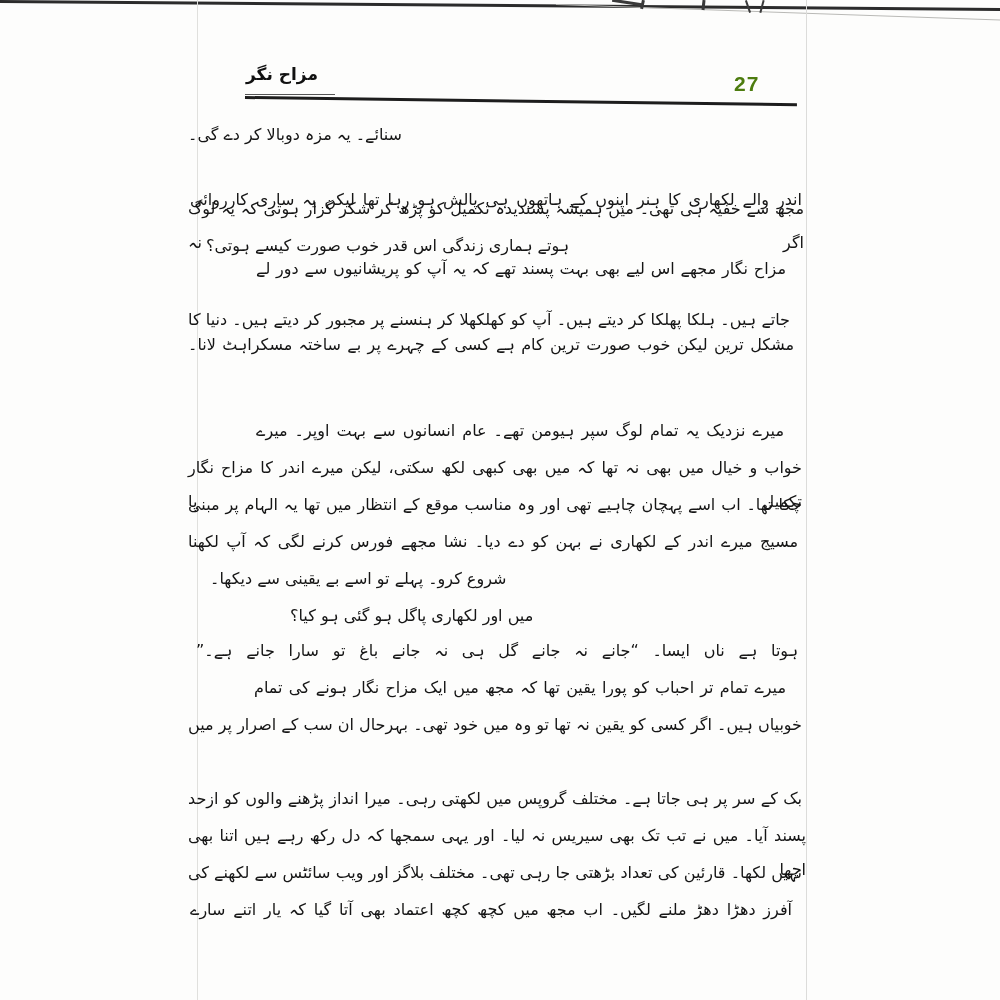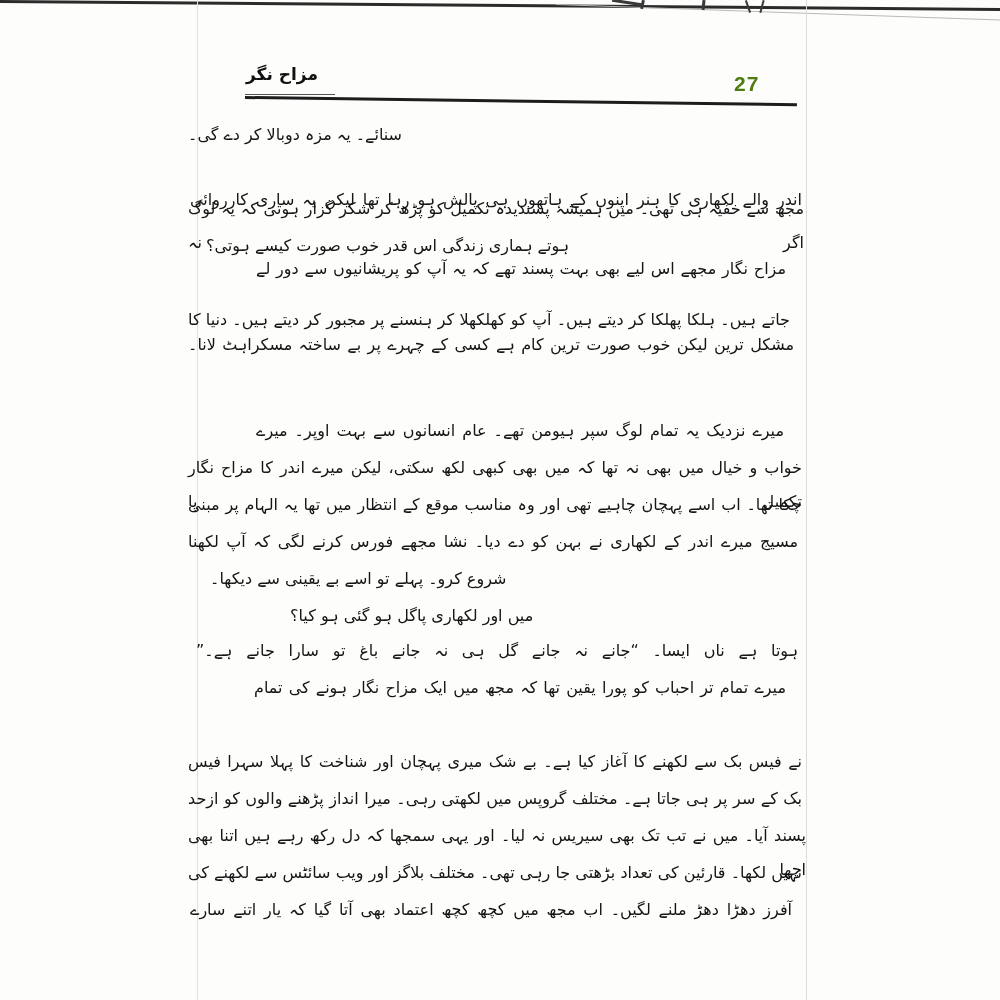--- a/index.html
+++ b/index.html
@@ -99,19 +99,19 @@
   <div id="ln6" class="tl jf" lang="ur">جاتے ہیں۔ ہلکا پھلکا کر دیتے ہیں۔ آپ کو کھلکھلا کر ہنسنے پر مجبور کر دیتے ہیں۔ دنیا کا</div>
   <div id="ln7" class="tl jf" lang="ur">مشکل ترین لیکن خوب صورت ترین کام ہے کسی کے چہرے پر بے ساختہ مسکراہٹ لانا۔</div>
   <div id="ln9" class="tl jf" lang="ur">میرے نزدیک یہ تمام لوگ سپر ہیومن تھے۔ عام انسانوں سے بہت اوپر۔ میرے</div>
   <div id="ln10" class="tl jf" lang="ur">خواب و خیال میں بھی نہ تھا کہ میں بھی کبھی لکھ سکتی، لیکن میرے اندر کا مزاح نگار تکمیل پا</div>
   <div id="ln11" class="tl jf" lang="ur">چکا تھا۔ اب اسے پہچان چاہیے تھی اور وہ مناسب موقع کے انتظار میں تھا یہ الہام پر مبنی</div>
   <div id="ln12" class="tl jf" lang="ur">مسیج میرے اندر کے لکھاری نے بہن کو دے دیا۔ نشا مجھے فورس کرنے لگی کہ آپ لکھنا</div>
   <div id="ln13" class="tl na" lang="ur">شروع کرو۔ پہلے تو اسے بے یقینی سے دیکھا۔</div>
   <div id="ln14" class="tl na" lang="ur">میں اور لکھاری پاگل ہو گئی ہو کیا؟</div>
   <div id="ln15" class="tl jf" lang="ur">ہوتا ہے ناں ایسا۔ “جانے نہ جانے گل ہی نہ جانے باغ تو سارا جانے ہے۔”</div>
   <div id="ln16" class="tl jf" lang="ur">میرے تمام تر احباب کو پورا یقین تھا کہ مجھ میں ایک مزاح نگار ہونے کی تمام</div>
-  <div id="ln18" class="tl jf" lang="ur">نے فیس بک سے لکھنے کا آغاز کیا ہے۔ بے شک میری پہچان اور شناخت کا پہلا سہرا فیس</div>
+  <div id="ln17" class="tl jf" lang="ur">خوبیاں ہیں۔ اگر کسی کو یقین نہ تھا تو وہ میں خود تھی۔ بہرحال ان سب کے اصرار پر میں</div>
   <div id="ln19" class="tl jf" lang="ur">بک کے سر پر ہی جاتا ہے۔ مختلف گروپس میں لکھتی رہی۔ میرا انداز پڑھنے والوں کو ازحد</div>
   <div id="ln20" class="tl jf" lang="ur">پسند آیا۔ میں نے تب تک بھی سیریس نہ لیا۔ اور یہی سمجھا کہ دل رکھ رہے ہیں اتنا بھی اچھا</div>
   <div id="ln22" class="tl jf" lang="ur">آفرز دھڑا دھڑ ملنے لگیں۔ اب مجھ میں کچھ کچھ اعتماد بھی آتا گیا کہ یار اتنے سارے</div>
   <div id="ln21" class="tl jf" lang="ur">نہیں لکھا۔ قارئین کی تعداد بڑھتی جا رہی تھی۔ مختلف بلاگز اور ویب سائٹس سے لکھنے کی</div>
 
 </div>
 
 </body></html>

